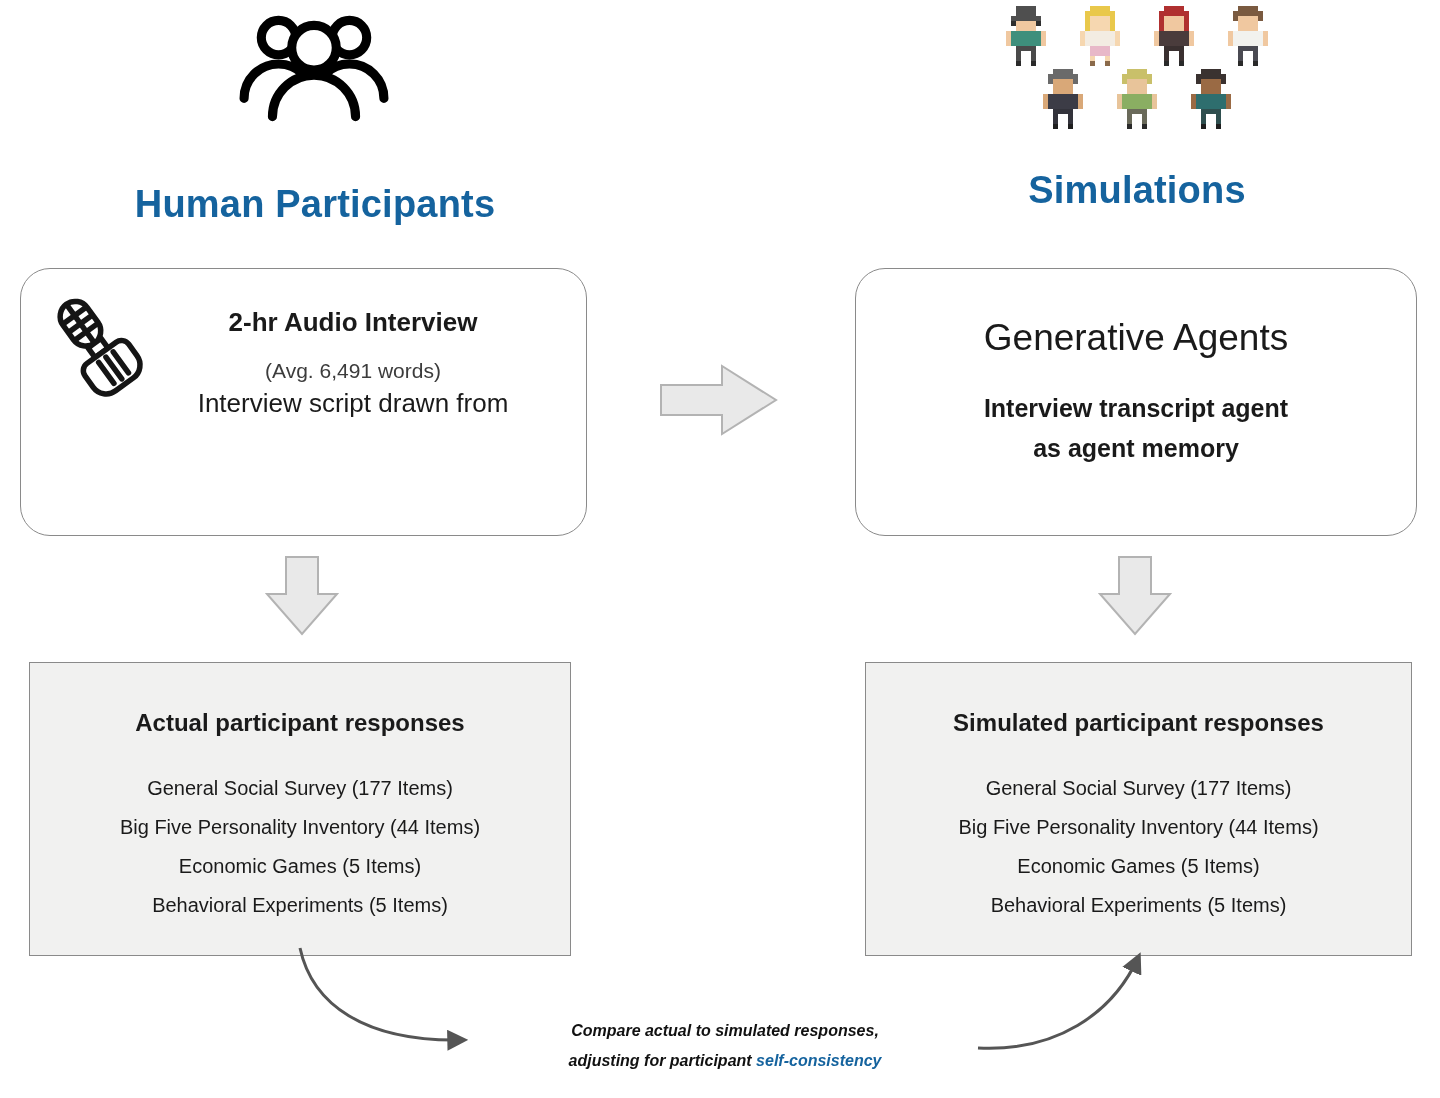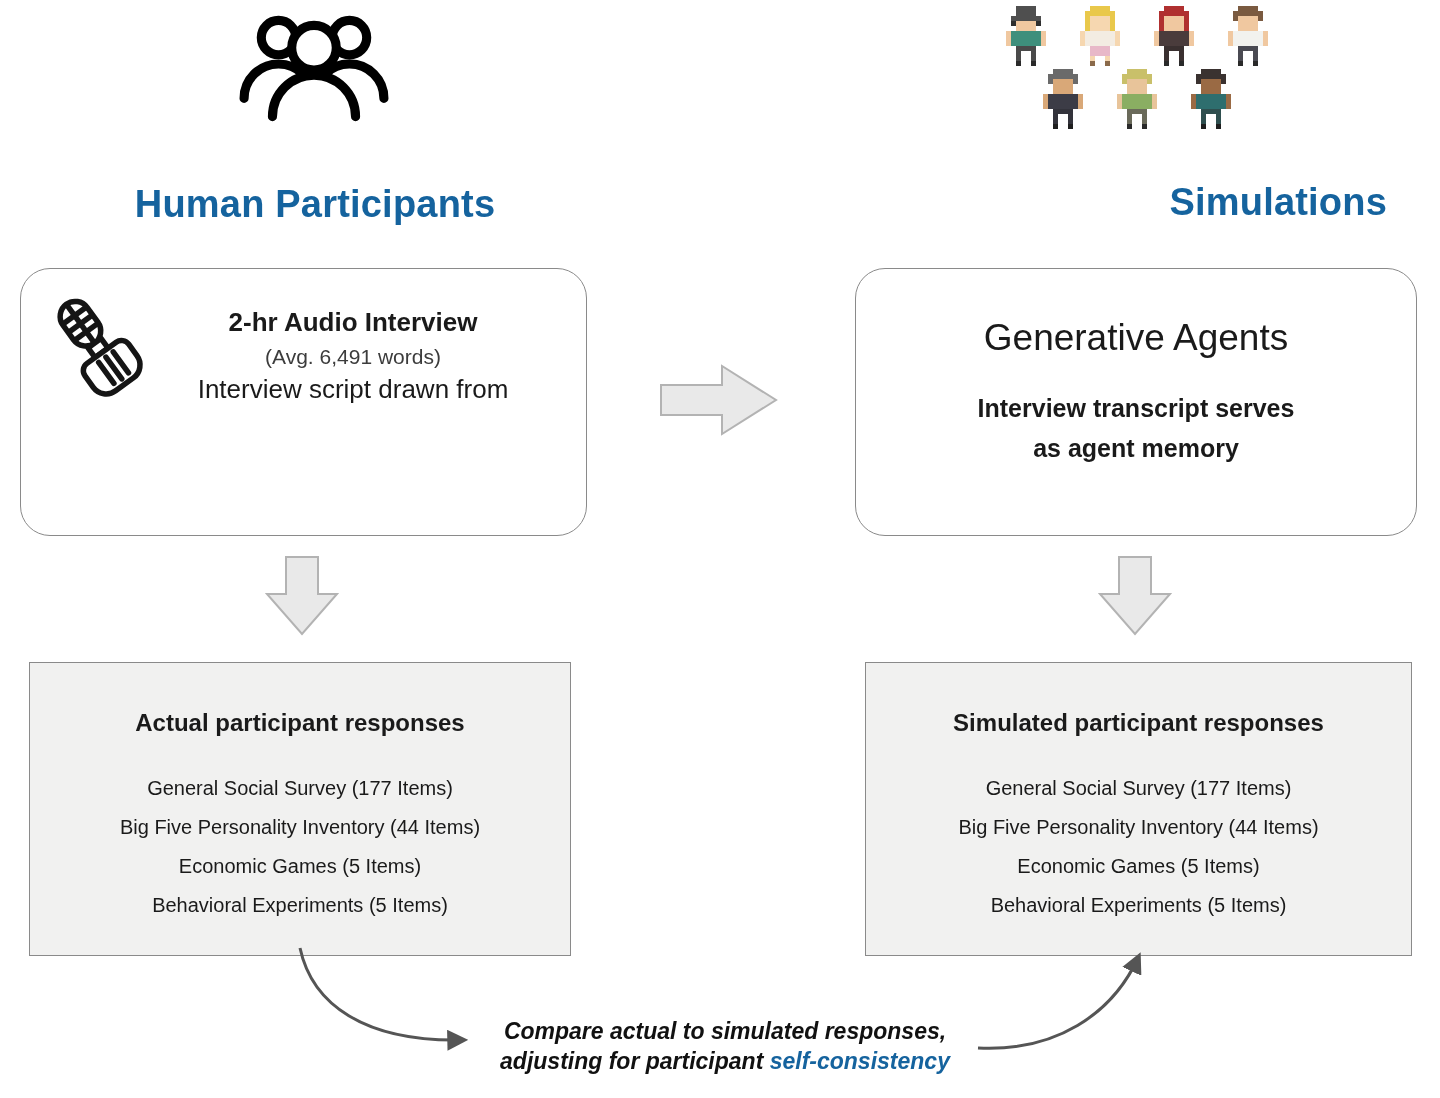--- a/index.html
+++ b/index.html
@@ -8,31 +8,31 @@
   .abs{position:absolute;}
   svg{overflow:visible;display:block;}
   .heading{font-size:38px;font-weight:bold;color:var(--accent,#15639e);
            text-align:center;letter-spacing:.2px;}
   .round-box{position:absolute;background:#fff;border:1.6px solid var(--box-border,#8a8a8a);
              border-radius:30px;}
   .gray-box{position:absolute;background:var(--graybg,#f1f1f0);
             border:1px solid var(--box-border,#8a8a8a);}
   .iv-text{position:absolute;left:111px;right:12px;top:38px;text-align:center;}
   .iv-title{font-size:26px;font-weight:bold;}
-  .iv-sub{font-size:21px;color:#3c3c3c;margin-top:7px;}
+  .iv-sub{font-size:21px;color:#3c3c3c;margin-top:21px;}
   .iv-body{font-size:26px;line-height:40px;}
   .ga-text{position:absolute;left:20px;right:20px;top:48px;text-align:center;}
   .ga-title{font-size:37px;font-weight:normal;}
   .ga-body{font-size:25px;font-weight:bold;line-height:40px;margin-top:29px;}
   .resp-title{position:absolute;left:10px;right:10px;top:46px;
               font-size:24px;font-weight:bold;text-align:center;}
   .resp-items{position:absolute;left:10px;right:10px;top:106px;}
   .resp-item{font-size:20px;text-align:center;height:39px;line-height:39px;}
   .footer-note{position:absolute;left:420px;top:1016px;width:610px;
-               font-size:23px;font-weight:bold;font-style:italic;
+               font-size:16px;font-weight:bold;font-style:italic;
                text-align:center;line-height:30px;color:#111;}
   .footer-note .hl{color:var(--accent,#15639e);}
   .avatar-rows{position:absolute;left:887px;top:6px;width:500px;}
   .avatar-row{display:flex;justify-content:center;gap:24px;}
   .avatar-row.second{margin-top:3px;}
   .avatar{width:50px;height:60px;display:inline-block;}
 </style>
 </head>
 <body>
 
@@ -174,21 +174,21 @@
             <rect x="40" y="25" width="5" height="15" fill="#9a6a44"></rect>
             <rect x="15" y="40" width="20" height="5" fill="#2f4f4f"></rect>
             <rect x="15" y="45" width="5" height="10" fill="#2f4f4f"></rect>
             <rect x="30" y="45" width="5" height="10" fill="#2f4f4f"></rect>
             <rect x="15" y="55" width="5" height="5" fill="#1f1f1f"></rect>
             <rect x="30" y="55" width="5" height="5" fill="#1f1f1f"></rect>
           </svg>
         </span>
     </div>
   </div>
-  <div class="abs heading" style="left:887px;top:181px;width:500px;text-align:right;">Simulations</div>
+  <div class="abs heading" style="left:887px;top:169px;width:500px;">Simulations</div>
 
   <div class="round-box" style="left:20px;top:268px;width:565px;height:266px;">
     <div class="abs" style="left:24px;top:24px;">
       <svg width="112" height="118" viewBox="0 0 112 118">
         <g transform="rotate(-36 56 59)" fill="#fff" stroke="#151515" stroke-width="5.5" stroke-linejoin="round" stroke-linecap="round">
           <rect x="41" y="0" width="30" height="48" rx="15"></rect>
           <line x1="43" y1="14" x2="69" y2="14"></line>
           <line x1="42" y1="24" x2="70" y2="24"></line>
           <line x1="43" y1="34" x2="69" y2="34"></line>
           <line x1="56" y1="3" x2="56" y2="45"></line>
@@ -206,21 +206,21 @@
       <div class="iv-body">
         <div>Interview script drawn from</div>
       </div>
     </div>
   </div>
 
   <div class="round-box" style="left:855px;top:268px;width:560px;height:266px;">
     <div class="ga-text">
       <div class="ga-title">Generative Agents</div>
       <div class="ga-body">
-        <div>Interview transcript serves</div>
+        <div>Interview transcript agent</div>
         <div>as agent memory</div>
       </div>
     </div>
   </div>
 
   <div class="abs" style="left:660px;top:363px;">
     <svg width="118" height="74" viewBox="0 0 118 74">
       <polygon class="block-arrow-shape" points="1,22 62,22 62,3 116,37 62,71 62,52 1,52" stroke-width="2" fill="#e9e9e9" stroke="#b3b3b3"></polygon>
     </svg>
   </div>

